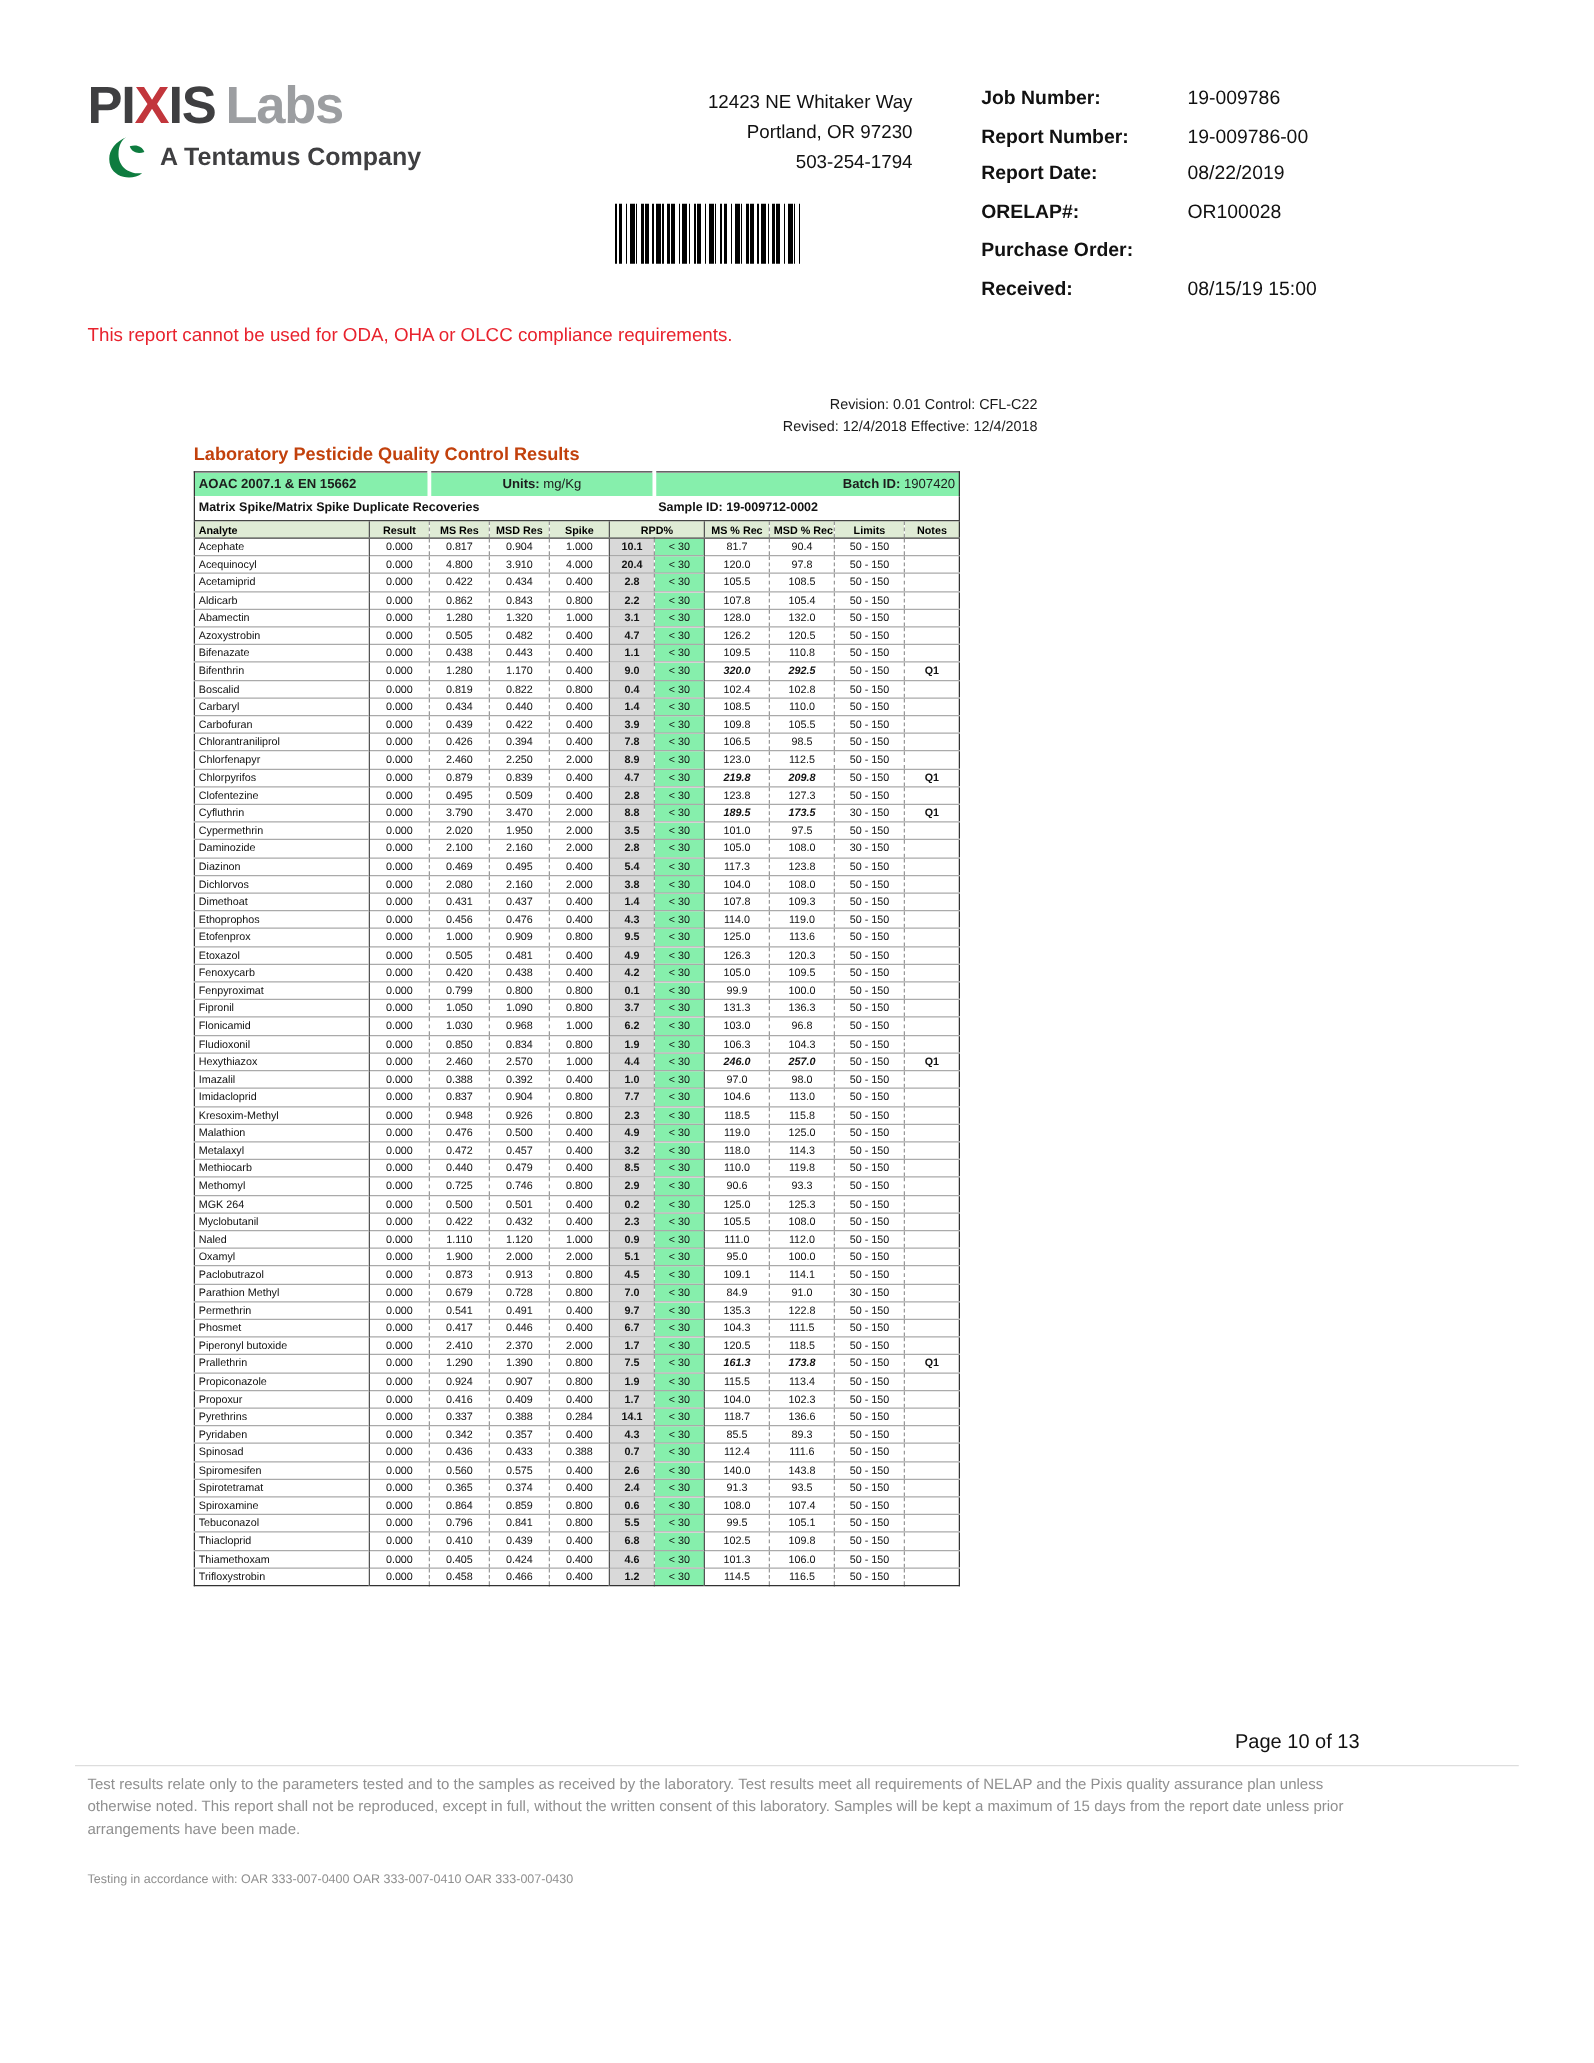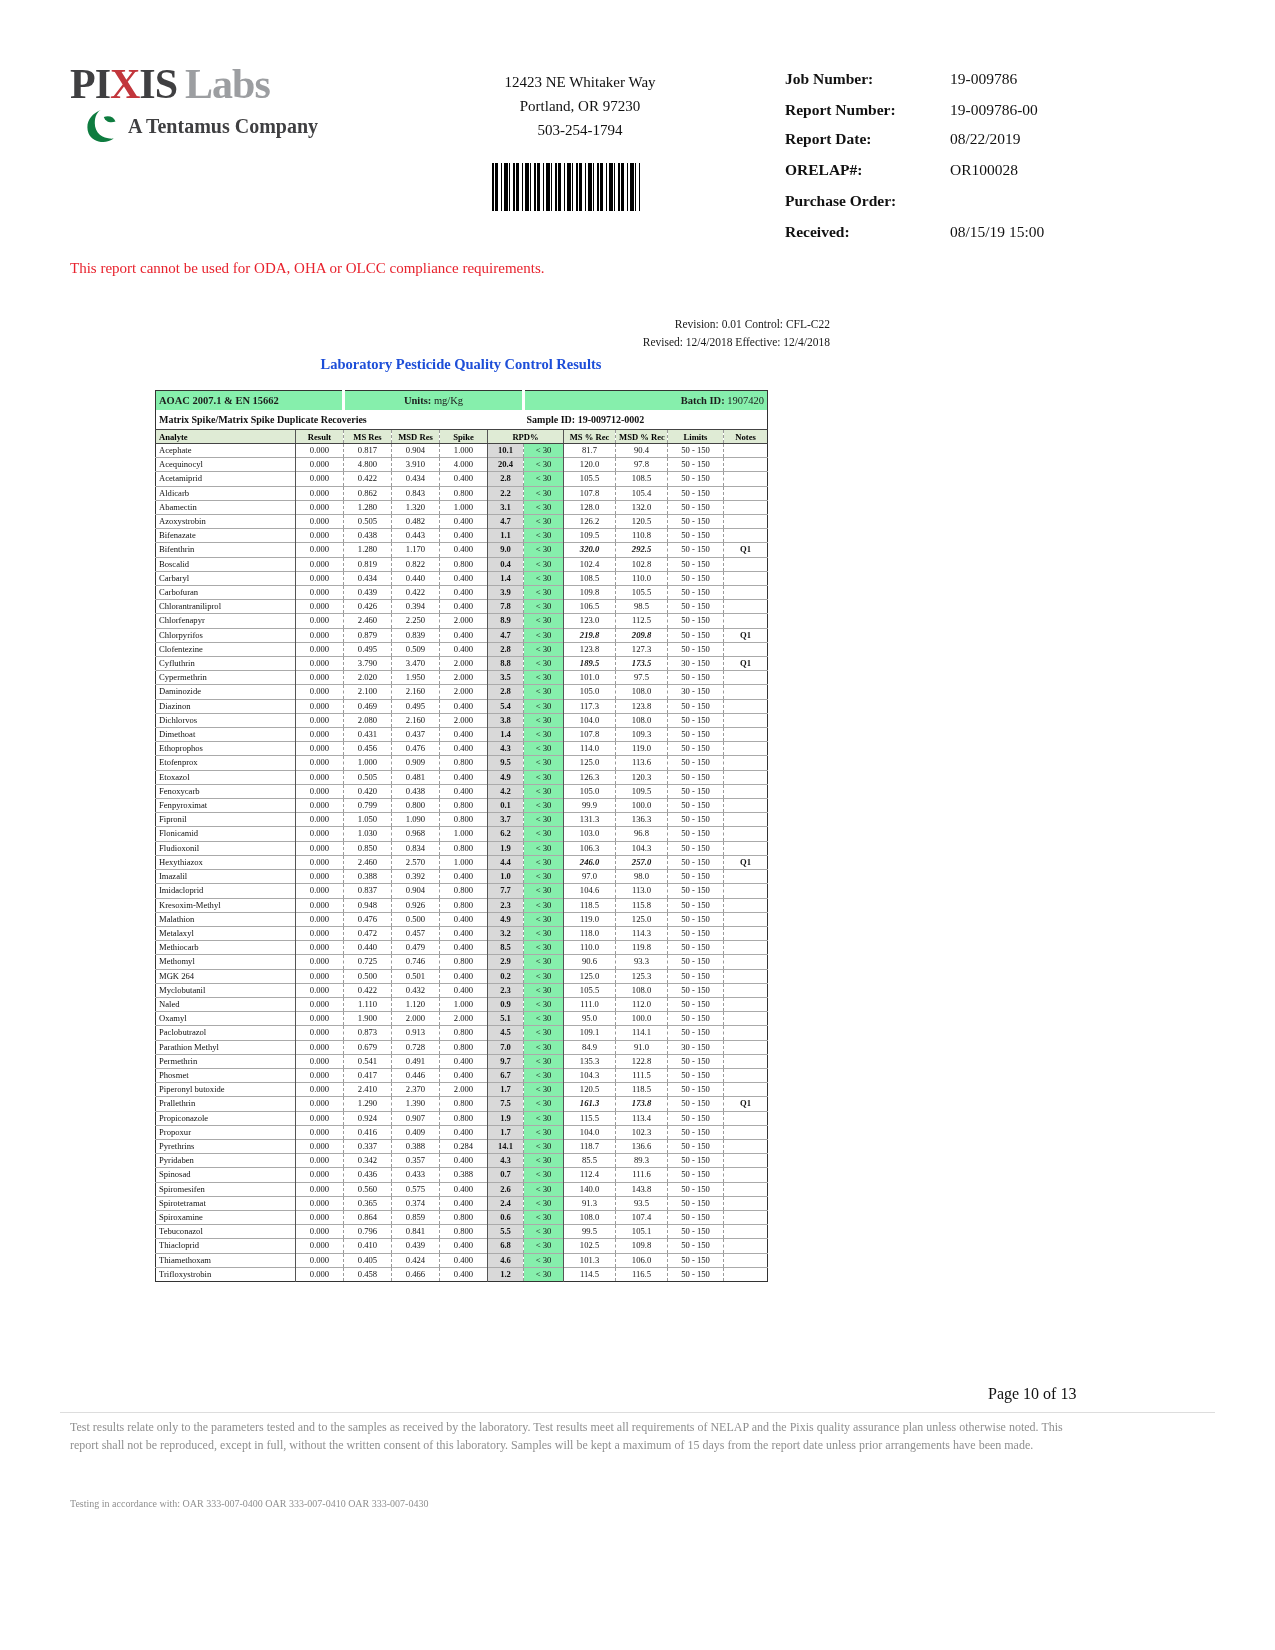--- a/index.html
+++ b/index.html
@@ -1,50 +1,50 @@
 <!DOCTYPE html>
 <html><head>
 <meta charset="utf-8">
 <style>
   * { margin:0; padding:0; box-sizing:border-box; }
   html,body { background:#fff; }
   .page {
     position:relative; width:1246px; height:1650px; background:#fff;
-    font-family:Liberation Serif, serif; color:#000; overflow:hidden;
+    font-family:Liberation Sans, sans-serif; color:#000; overflow:hidden;
   }
 
   
   .logo { position:absolute; left:70px; top:62px; }
   .logo-line1 { font-size:42px; font-weight:bold; letter-spacing:-1px; line-height:44px; }
   .logo-pixis { color:#3f3f41; }
   .logo-x { color:#c2363c; }
   .logo-labs { color:#9c9ea1; font-weight:bold; margin-left:8px; }
   .logo-line2 { display:flex; align-items:center; margin-top:2px; margin-left:14px; }
   .logo-leaf { width:36px; height:36px; margin-right:8px; }
   .logo-tagline { font-size:20px; font-weight:bold; color:#3f3f41; }
 
-  .address { position:absolute; left:430px; top:70px; width:300px; text-align:center; font-size:15px; line-height:24px; color:#111; }
+  .address { position:absolute; left:430px; top:70px; width:300px; text-align:right; font-size:15px; line-height:24px; color:#111; }
 
   .barcode { position:absolute; left:492px; top:163px; width:148px; height:48px;
     background:repeating-linear-gradient(90deg,#000 0 2px,#fff 2px 3px,#000 3px 6px,#fff 6px 9px,#000 9px 10px,#fff 10px 12px,#000 12px 16px,#fff 16px 17px,#000 17px 18px,#fff 18px 21px);
   }
 
   .jobinfo { position:absolute; left:785px; top:70px; width:330px; font-size:15.5px; }
   .jobinfo-row { display:flex; margin-bottom:11px; }
   .jobinfo-row.gap { margin-bottom:13px; }
   .jobinfo-label { width:165px; font-weight:bold; color:#111; }
   .jobinfo-value { color:#111; }
 
   
   .disclaimer { position:absolute; left:70px; top:260px; font-size:15px; color:#e8222d; }
   .revisions { position:absolute; left:430px; top:315px; width:400px; text-align:right; font-size:11.5px; line-height:18px; color:#1a1a1a; }
 
   
   .qc-wrap { position:absolute; left:155px; top:356px; width:612px; }
-  .qc-title { text-align:center; font-size:14.5px; font-weight:bold; margin-bottom:17px; color:#1d4ed8; }
+  .qc-title { text-align:left; font-size:14.5px; font-weight:bold; margin-bottom:5px; color:#c2410c; }
   table.qc { border-collapse:collapse; width:612px; table-layout:fixed; font-size:8.6px; }
   table.qc td { white-space:nowrap; overflow:hidden; padding:0 3px; }
 
   
   tr.bar-row td { background:#86efac; height:19px; font-size:10.5px; vertical-align:middle; color:#1d1d1d;margin-top:20px; }
   td.bar-method { font-weight:bold; }
   td.bar-units { border-left:3px solid #fff; text-align:center; }
   td.bar-batch { border-left:3px solid #fff; text-align:right; padding-right:6px; }
   tr.bar-row b { font-weight:bold; }
 

